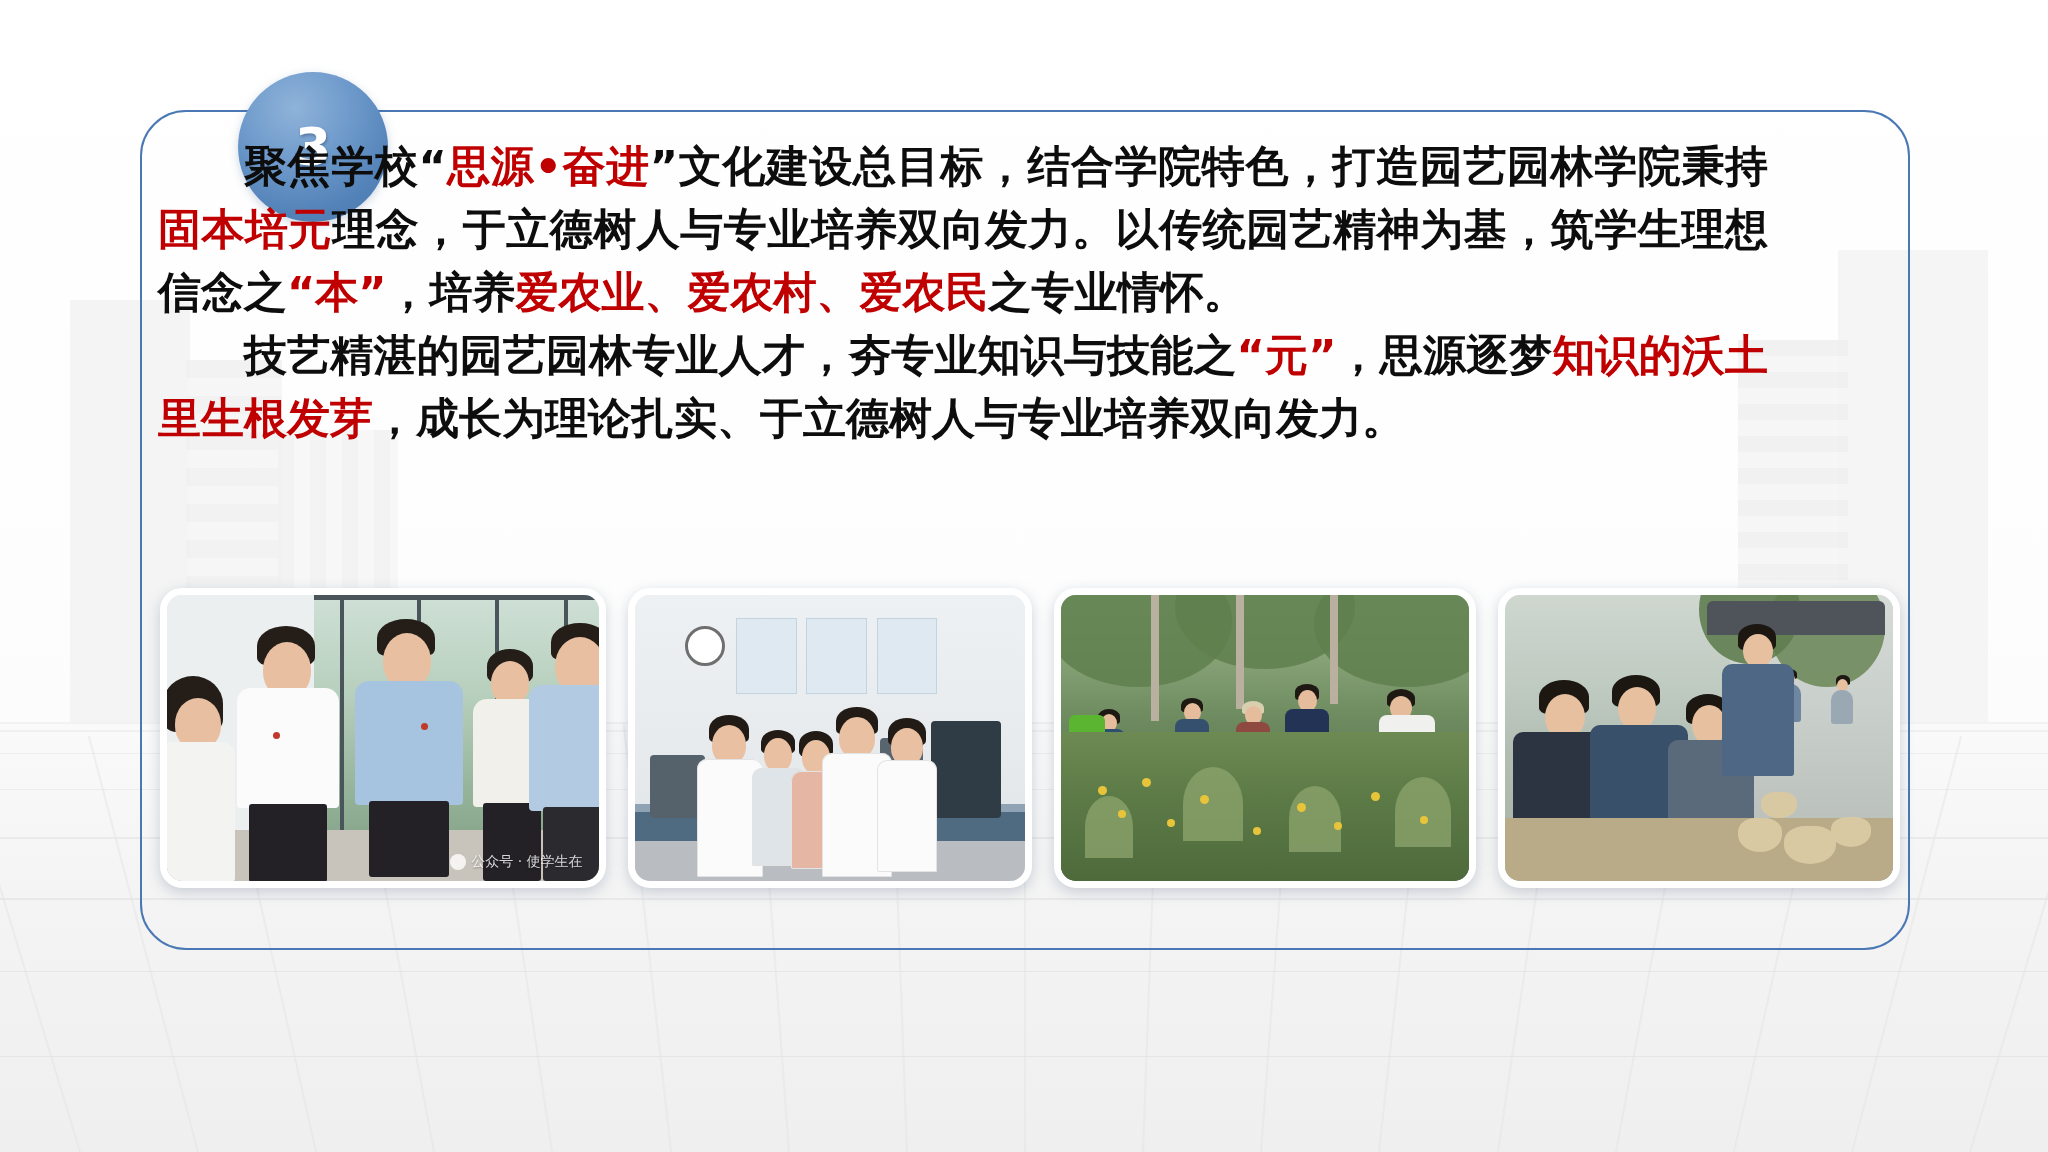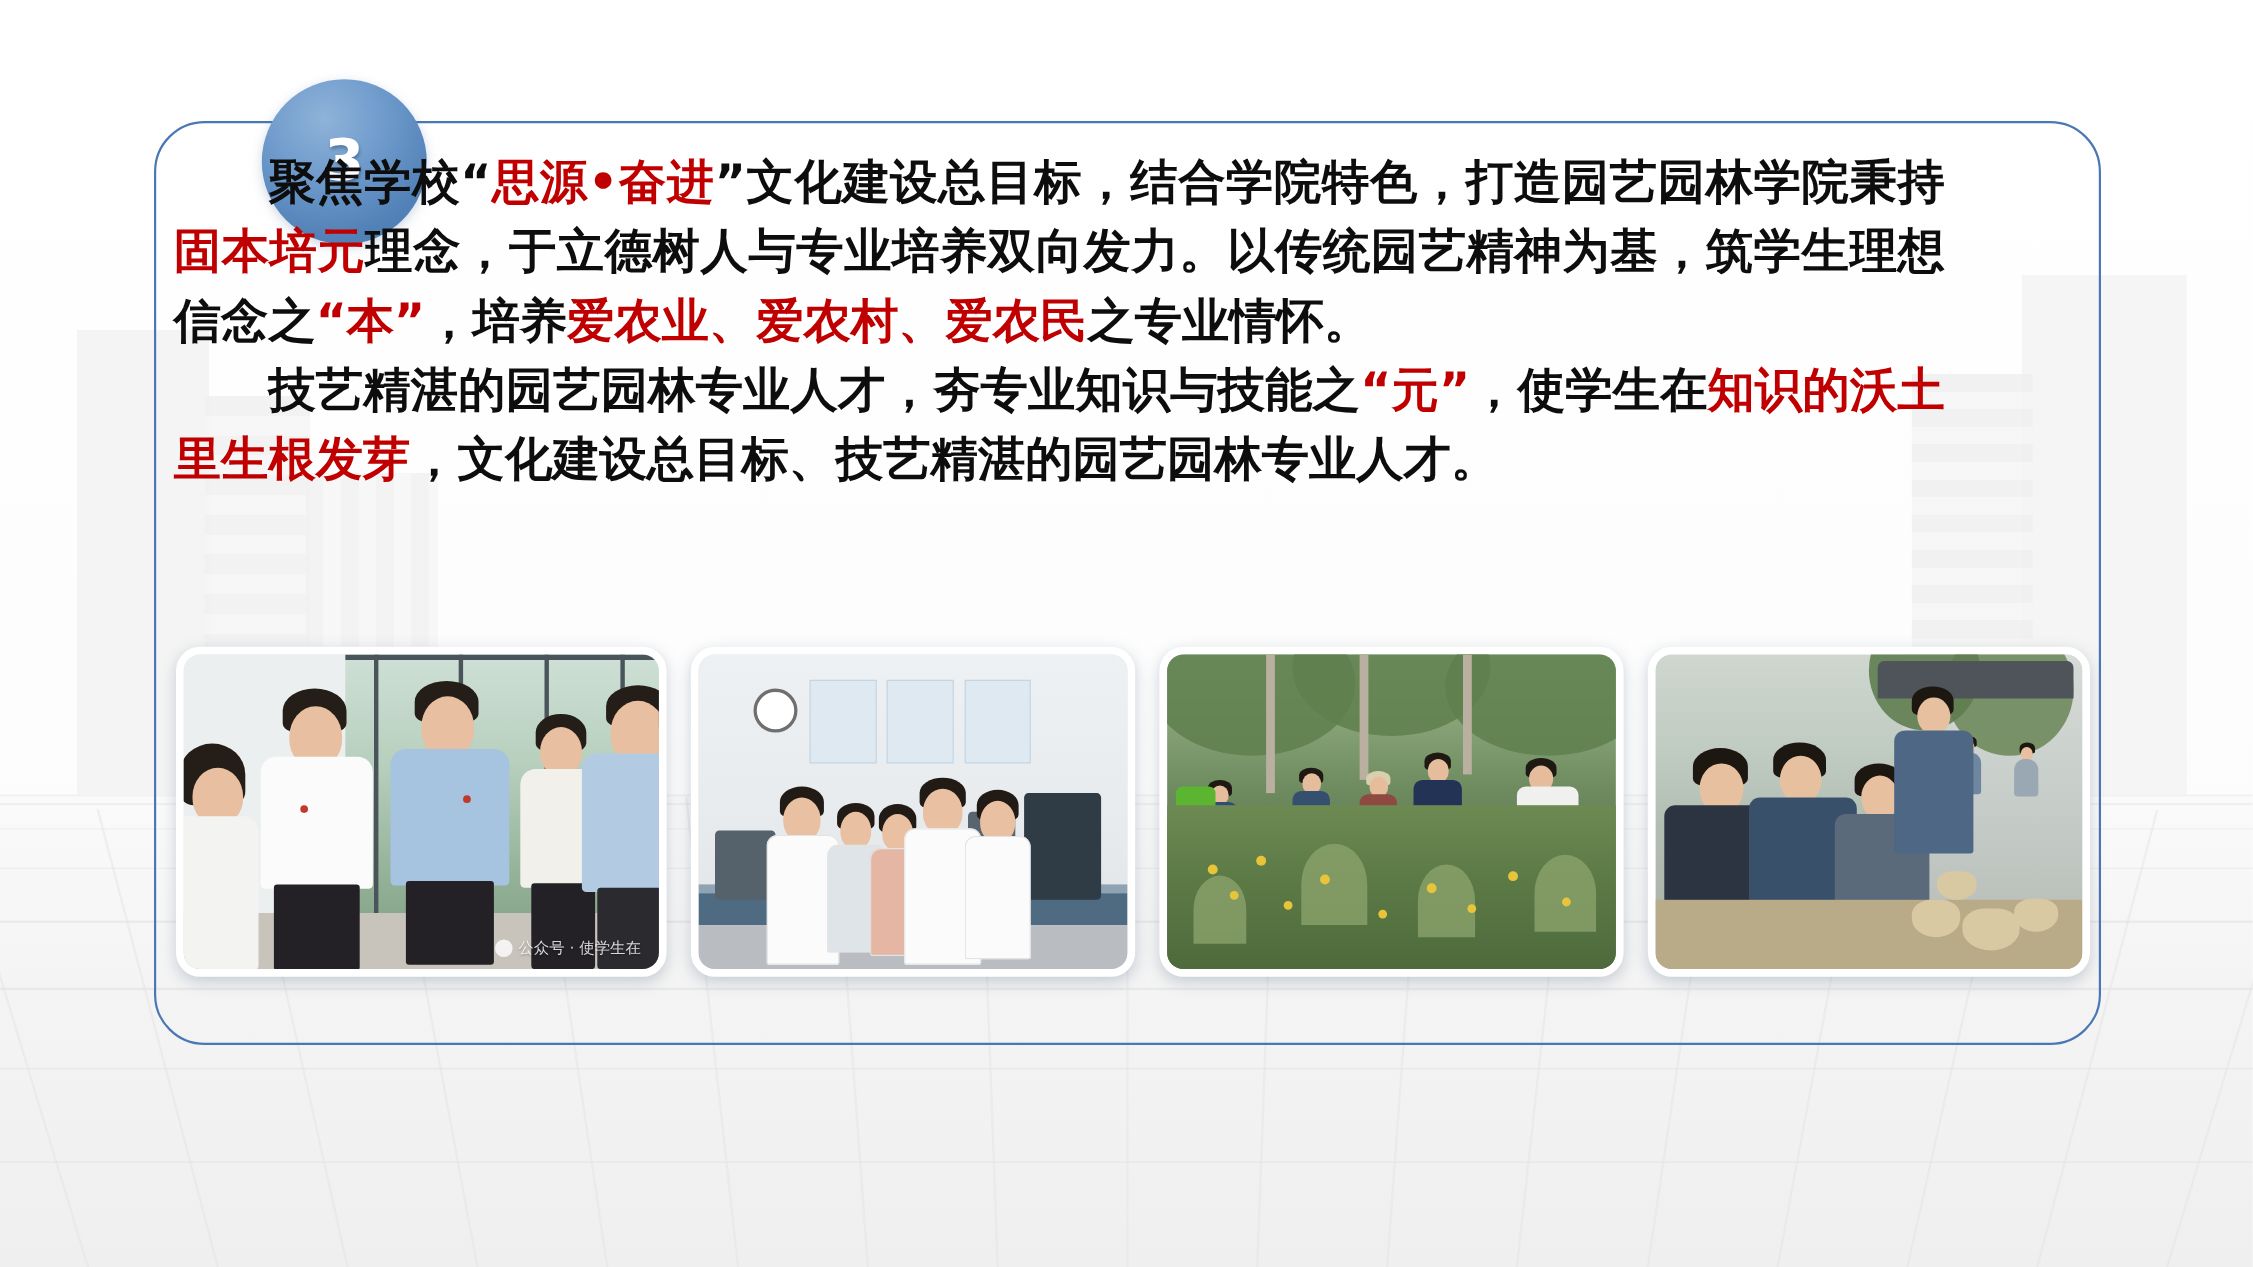--- a/index.html
+++ b/index.html
@@ -194,21 +194,21 @@
   <div id="card-inner"></div>
 </div>
 <div id="badge-mask"></div>
 
 <div id="badge">
   <span class="num">3</span>
 </div>
 
 <div id="copy" style="color: rgb(13, 13, 13);">
   <p><span>聚焦学校</span><span>“</span><span class="hl" style="color: rgb(192, 0, 0);">思源•奋进</span><span>”</span><span>文化建设总目标，结合学院特色，打造园艺园林学院秉持</span><span class="hl" style="color: rgb(192, 0, 0);">固本培元</span><span>理念，于立德树人与专业培养双向发力。以传统园艺精神为基，筑学生理想信念之</span><span class="hl" style="color: rgb(192, 0, 0);">“本”</span><span>，培养</span><span class="hl" style="color: rgb(192, 0, 0);">爱农业、爱农村、爱农民</span><span>之专业情怀。</span></p>
-  <p><span>技艺精湛的园艺园林专业人才，夯专业知识与技能之</span><span class="hl" style="color: rgb(192, 0, 0);">“元”</span><span>，使学生在</span><span class="hl" style="color: rgb(192, 0, 0);">知识的沃土里生根发芽</span><span>，文化建设总目标、技艺精湛的园艺园林专业人才。</span></p>
+  <p><span>技艺精湛的园艺园林专业人才，夯专业知识与技能之</span><span class="hl" style="color: rgb(192, 0, 0);">“元”</span><span>，思源逐梦</span><span class="hl" style="color: rgb(192, 0, 0);">知识的沃土里生根发芽</span><span>，成长为理论扎实、于立德树人与专业培养双向发力。</span></p>
 </div>
 
 <div id="photos">
 
   <div class="photo p1" style="width:452px;height:300px;">
     <div class="scene">
       <div class="wallL"></div>
       <div class="sky"></div>
       <div class="mull" style="left:40%;"></div>
       <div class="mull" style="left:58%;"></div>

